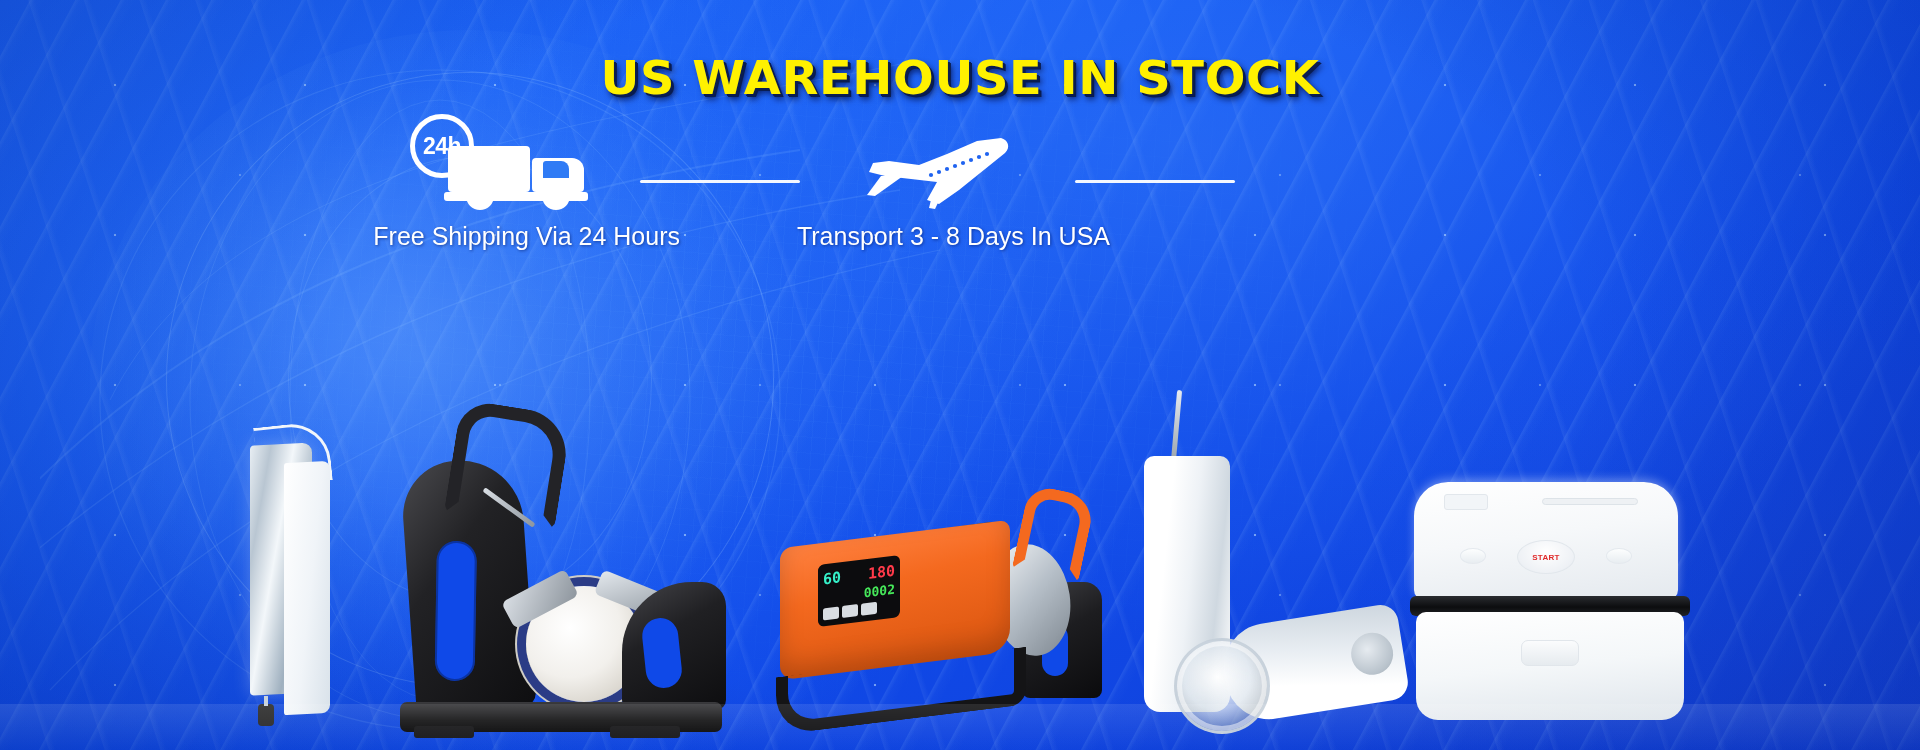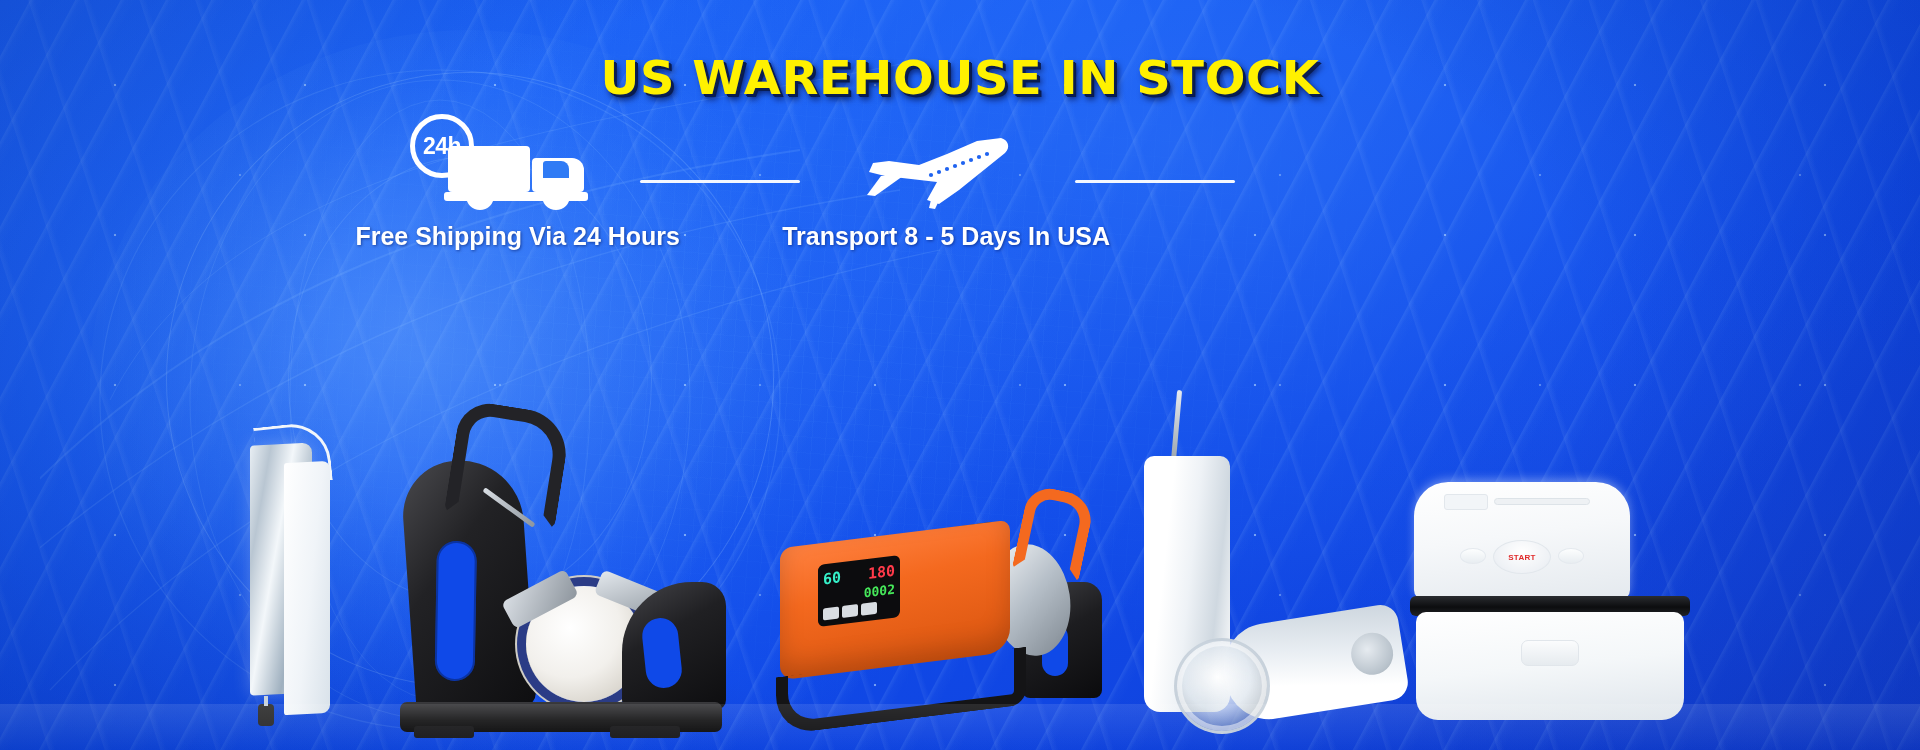--- a/index.html
+++ b/index.html
@@ -93,21 +93,21 @@
   .features {
     position:absolute; top:128px; left:330px; width:1280px; height:135px;
   }
   .feature { position:absolute; text-align:right; }
   .feature .icon-wrap {
     height:82px; display:flex; align-items:flex-end; justify-content:center;
     position:relative;
   }
   .feature .caption {
     margin-top:12px;
-    color:#ffffff; font-weight:bold; font-size:25px;
+    color:#ffffff; font-weight:normal; font-size:25px;
     text-shadow:1px 1px 3px rgba(0,20,90,.55);
     white-space:nowrap;
   }
   #feat-0 { left:0px;   top:0; width:350px; }
   #feat-1 { left:430px; top:0; width:350px; }
   #feat-2 { left:855px; top:0; width:330px; }
 
   .connector {
     position:absolute; top:52px; height:3px;
     background:#ffffff; border-radius:2px; opacity:.95;
@@ -324,21 +324,21 @@
     position:absolute; left:44px; bottom:6px; width:96px; height:96px;
     border-radius:50%;
     background:radial-gradient(circle at 45% 40%, rgba(255,255,255,.95) 0%, rgba(222,230,238,.75) 45%, rgba(150,162,174,.55) 72%, rgba(236,242,247,.9) 100%);
     border:3px solid rgba(200,210,220,.9);
     box-shadow:inset 0 0 0 5px rgba(255,255,255,.5);
   }
 
   
   #p5 { left:1400px; bottom:22px; width:300px; height:300px; }
   #p5 .cooker-top {
-    position:absolute; left:14px; bottom:128px; width:216px; height:118px;
+    position:absolute; left:14px; bottom:128px; width:264px; height:118px;
     background:linear-gradient(172deg,#ffffff 0%,#f6f8fa 45%,#e4e9ee 100%);
     border-radius:34px 34px 10px 10px;
     box-shadow:0 -3px 10px rgba(255,255,255,.35);
   }
   #p5 .cooker-top .vent {
     position:absolute; right:40px; top:16px; width:96px; height:7px;
     background:#eef1f4; border-radius:4px; border:1px solid #dde3e8;
   }
   #p5 .cooker-top .tag {
     position:absolute; left:30px; top:12px; width:44px; height:16px;
@@ -437,21 +437,21 @@
               <circle cx="104" cy="36" r="2.1"></circle>
             <circle cx="112" cy="33" r="2.1"></circle>
               <circle cx="120" cy="30" r="2.1"></circle>
             <circle cx="128" cy="27" r="2.1"></circle>
               <circle cx="136" cy="24" r="2.1"></circle>
             <circle cx="88" cy="42" r="2.1"></circle>
               <circle cx="80" cy="45" r="2.1"></circle>
           </g>
         </svg>
       </div>
-      <div class="caption">Transport 8 - 5 Days In USA</div>
+      <div class="caption">Transport 3 - 8 Days In USA</div>
     </div>
 
 
     <span class="connector" id="conn-0"></span>
     <span class="connector" id="conn-1"></span>
   </div>
 
 
   <div class="products">
 

